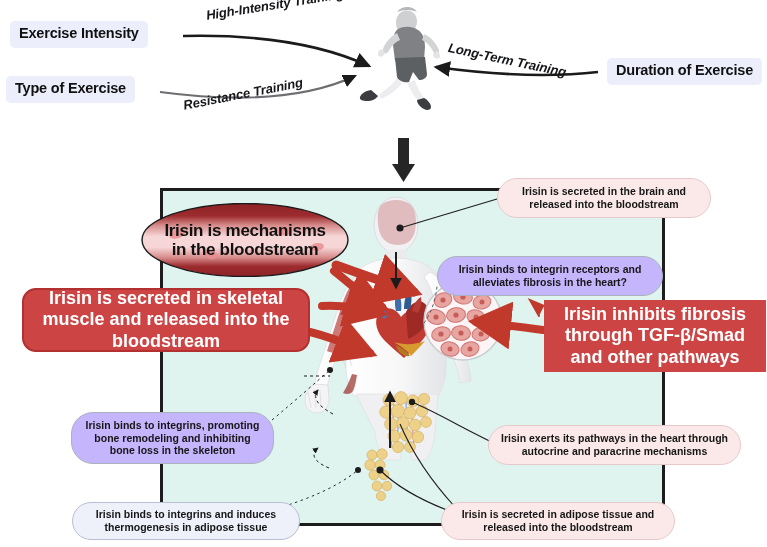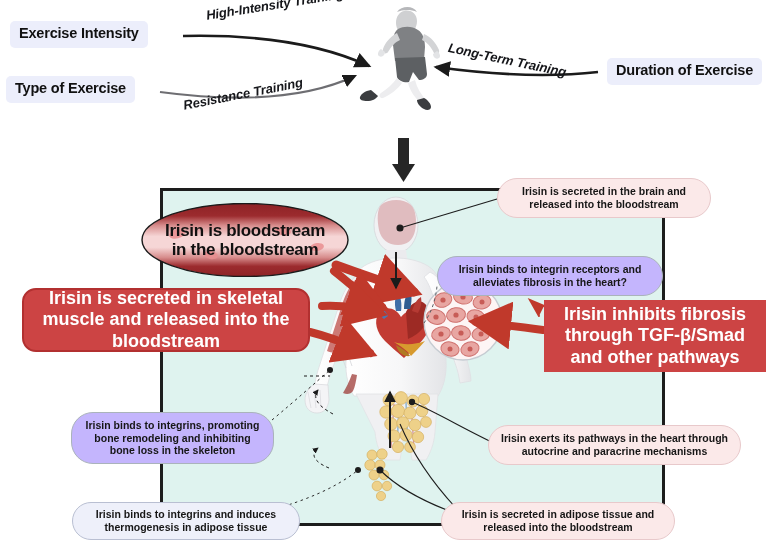--- a/index.html
+++ b/index.html
@@ -384,21 +384,21 @@
       <ellipse cx="104" cy="37" rx="103" ry="36.5" fill="url(#vesselGrad)" stroke="#1b1b1b" stroke-width="1.4"></ellipse>
       <g clip-path="url(#ellipClip)" fill="#e98f90" opacity="0.85">
         <ellipse cx="36" cy="31" rx="8" ry="4.4" transform="rotate(-14 36 31)"></ellipse>
         <ellipse cx="142" cy="28" rx="8" ry="4.4" transform="rotate(10 142 28)"></ellipse>
         <ellipse cx="176" cy="44" rx="7" ry="4" transform="rotate(-8 176 44)"></ellipse>
         <ellipse cx="70" cy="52" rx="7" ry="4" transform="rotate(12 70 52)"></ellipse>
       </g>
     </svg>
     <div id="ellipse-text">
       <span>
-        <span>Irisin is bloodstream</span><br>
+        <span>Irisin is mechanisms</span><br>
         <span>in the bloodstream</span>
       </span>
     </div>
   </div>
 
   <div class="redbox" id="red-skeletal">
     <span>Irisin is secreted in skeletal muscle and released into the bloodstream</span>
   </div>
 
   <div class="redbox" id="red-fibrosis">

